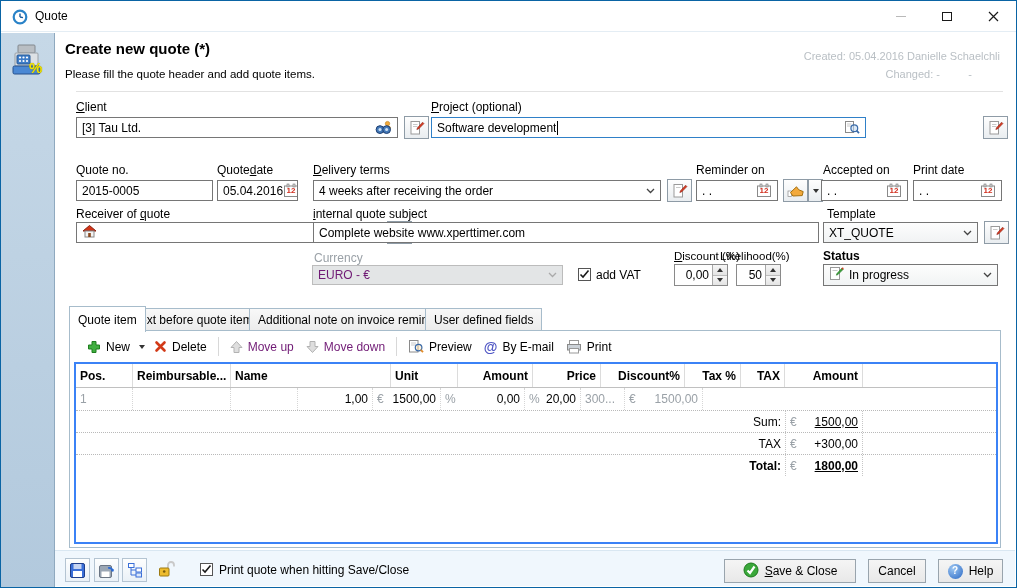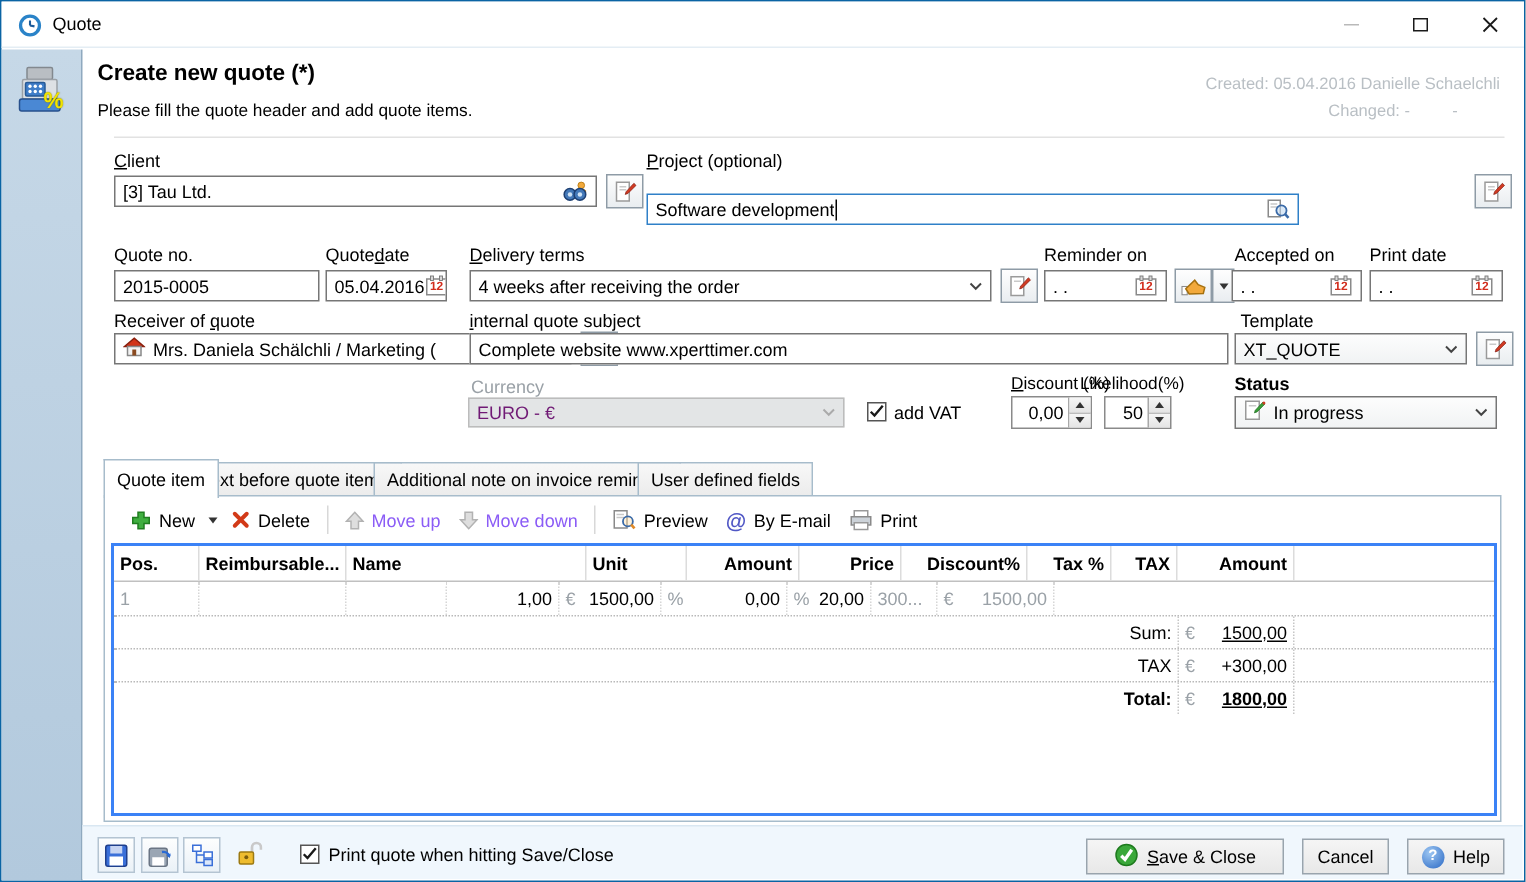--- a/index.html
+++ b/index.html
@@ -52,21 +52,21 @@
   
   .tab{position:absolute;top:307px;height:23px;border:1px solid #a7bccb;
     background:linear-gradient(#f8f8f8,#ececec);display:flex;align-items:center;justify-content:center;
     font-size:12px;padding:0 8px;}
   .tab.active{top:305px;height:26px;background:#fff;border-bottom:none;z-index:5;}
   .groupbox{position:absolute;left:68px;top:329px;width:932px;height:218px;border:1px solid #a7bccb;background:#fff;}
 
   
   .toolbar{position:absolute;left:69px;top:332px;width:930px;height:27px;display:flex;align-items:center;padding-left:11px;background:#fff;}
   .tbtn{display:flex;align-items:center;gap:5px;padding:3px 6px;font-size:12px;white-space:nowrap;}
-  .tbtn.disabled{color:#8b5cf6;}
+  .tbtn.disabled{color:#701a75;}
   .tsep{width:1px;height:19px;background:#d8d8d8;margin:0 5px;}
   .ddarrow{width:0;height:0;border-left:3.5px solid transparent;border-right:3.5px solid transparent;border-top:4px solid #333;}
 
   
   .grid{position:absolute;left:73px;top:361px;width:924px;height:182px;border:2px solid #3b82f6;background:#fff;overflow:hidden;}
   .g-row{display:flex;width:100%;}
   .g-head{height:24px;font-weight:bold;border-bottom:1px solid #c0c0c0;}
   .g-data{height:22px;}
   .g-sum{height:22px;border-top:1px dotted #b9b9b9;}
   .gc{height:100%;display:flex;align-items:center;padding:0 4px;white-space:nowrap;overflow:hidden;font-size:12px;}
@@ -171,21 +171,21 @@
   <div class="editbtn" style="left:403px;top:115px;">
     <svg width="16" height="16">
         <rect x="2" y="1.5" width="8.5" height="12.5" fill="#fff" stroke="#9a9a9a"></rect>
         <line x1="4" y1="4.5" x2="8.5" y2="4.5" stroke="#c9c9c9"></line>
         <line x1="4" y1="6.5" x2="8.5" y2="6.5" stroke="#c9c9c9"></line>
         <path d="M13.6 2.2 L15 3.6 L9.6 9 L7.8 9.6 L8.4 7.8 Z" fill="#d03a22" stroke="#8a2015" stroke-width="0.5"></path>
       </svg>
   </div>
 
   <div class="lbl" style="left:430px;top:99px;"><span class="mn">P</span><span>roject (optional)</span></div>
-  <div class="fld focus" style="left:430px;top:116px;width:435px;margin-top:12px;">
+  <div class="fld focus" style="left:430px;top:116px;width:435px;">
     <span class="nowrap">Software development</span>
       <span class="caret"></span>
     <span class="icon-right">
       <svg width="16" height="15">
           <rect x="1.5" y="1.5" width="8" height="11" fill="#fff" stroke="#8a8a8a"></rect>
           <line x1="3" y1="4" x2="7.5" y2="4" stroke="#c9c9c9"></line>
           <line x1="3" y1="6" x2="7.5" y2="6" stroke="#c9c9c9"></line>
           <circle cx="10.3" cy="8.3" r="3.4" fill="rgba(190,215,240,0.55)" stroke="#3a6aa8" stroke-width="1.2"></circle>
           <line x1="12.6" y1="10.6" x2="15" y2="13.2" stroke="#3a6aa8" stroke-width="1.7"></line>
         </svg>
@@ -285,21 +285,20 @@
 
   <div class="lbl" style="left:75px;top:206px;"><span>Receiver of </span><span class="mn">q</span><span>uote</span></div>
   <div class="fld" style="left:75px;top:221px;width:305px;">
     <span style="margin-right:5px;flex:0 0 auto;">
       <svg width="15" height="14">
           <path d="M1 7 L7.5 1.5 L14 7 Z" fill="#d23418" stroke="#8a1f0d"></path>
           <rect x="3" y="7" width="9" height="6" fill="#f3f3f3" stroke="#888"></rect>
           <rect x="6.2" y="9" width="2.6" height="4" fill="#8a4a20"></rect>
         </svg>
     </span>
-    <span class="nowrap">Mrs. Daniela Schälchli / Marketing (</span>
     <span class="chev">
         <svg width="9" height="6">
           <polyline points="1,1 4.5,4.5 8,1" fill="none" stroke="#444" stroke-width="1.3"></polyline>
         </svg>
       </span>
   </div>
   <div class="editbtn" style="left:386px;top:220px;">
     <svg width="16" height="16">
         <rect x="2" y="1.5" width="8.5" height="12.5" fill="#fff" stroke="#9a9a9a"></rect>
         <line x1="4" y1="4.5" x2="8.5" y2="4.5" stroke="#c9c9c9"></line>

